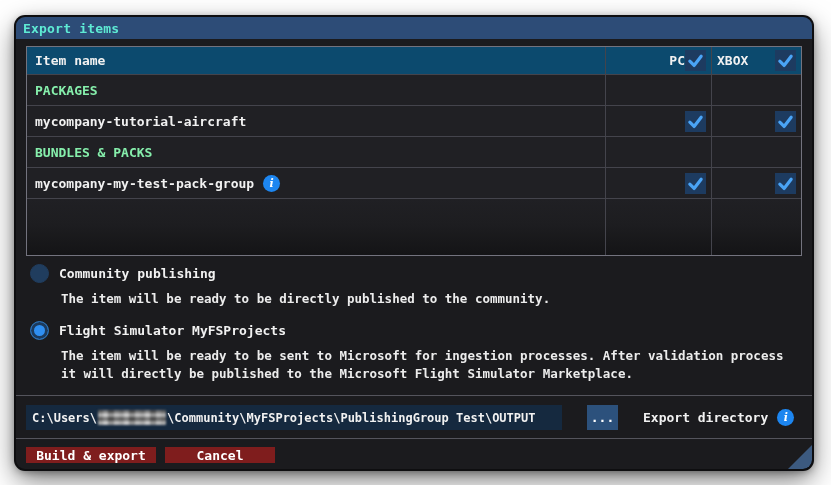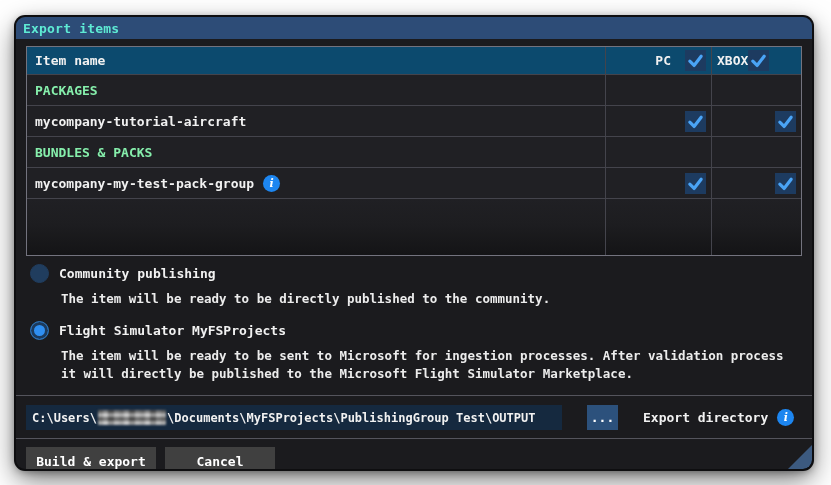--- a/index.html
+++ b/index.html
@@ -19,22 +19,22 @@
     padding:0 7px;font-size:13px;color:#5eead4;letter-spacing:.2px;
   }
   .content{padding:7px 10px 0 10px;}
 
   
   .table{border:1px solid #73737e;background:#202024;}
   .trow{display:flex;align-items:stretch;}
   .trow + .trow{border-top:1px solid #44444c;}
   .cell{display:flex;align-items:center;min-height:30px;}
   .cell.name{flex:1;padding:0 8px;gap:9px;}
-  .cell.pc{width:100px;border-left:1px solid #44444c;justify-content:flex-end;padding-right:5px;gap:14px;}
-  .cell.xbox{width:79px;border-left:1px solid #44444c;padding:0 5px;}
+  .cell.pc{width:100px;border-left:1px solid #44444c;justify-content:flex-end;padding-right:5px;gap:0;}
+  .cell.xbox{width:79px;border-left:1px solid #44444c;justify-content:space-between;padding:0 5px;}
   .cell.xbox.rowcell,.cell.pc.rowcell{justify-content:flex-end;}
   .thead{background:#0c4a6e;}
   .thead .cell{min-height:27px;}
   .section-label{color:#86efac;}
   .filler{height:56px;background:linear-gradient(to bottom,#202024 0%,#1d1d20 45%,#141416 100%);}
   .filler .cell{height:100%;}
 
   
   .checkbox{
     width:21px;height:21px;background:#1d3b60;display:inline-flex;
@@ -74,21 +74,21 @@
   .info-icon{
     width:17px;height:17px;border-radius:50%;background:#1d86f0;color:#fff;
     display:inline-flex;align-items:center;justify-content:center;flex:none;
     font-family:"DejaVu Serif","Liberation Serif",serif;font-size:11px;font-weight:700;
     font-style:italic;line-height:1;cursor:pointer;
   }
 
   
   .btnrow{display:flex;gap:9px;margin-top:8px;}
   .btn{
-    height:28px;background:#404040;color:#fff;display:flex;align-items:center;
+    height:16px;background:#7f1d1d;color:#fff;display:flex;align-items:center;
     justify-content:center;font-size:13px;font-weight:700;cursor:pointer;
   }
   .btn.primary{width:130px;}
   .btn.secondary{width:110px;}
 
   
   .grip{
     position:absolute;right:0;bottom:0;width:24px;height:24px;cursor:nwse-resize;
     background:#3c5a80;clip-path:polygon(100% 0,100% 100%,0 100%);
     border-bottom-right-radius:9px;
@@ -209,21 +209,21 @@
       <div class="option-desc">The item will be ready to be sent to Microsoft for ingestion processes. After validation process it will directly be published to the Microsoft Flight Simulator Marketplace.</div>
 
     </div>
 
     <hr class="divider">
 
     <div class="pathrow">
       <div class="path-input">
         <span>C:\Users\</span>
           <span class="redacted"></span>
-          <span>\Documents\MyFSProjects\PublishingGroup Test\OUTPUT</span>
+          <span>\Community\MyFSProjects\PublishingGroup Test\OUTPUT</span>
       </div>
       <div class="browse-btn">...</div>
       <div class="dir-label">
         <span>Export directory</span>
         <span class="info-icon">i</span>
       </div>
     </div>
 
     <hr class="divider">
 

